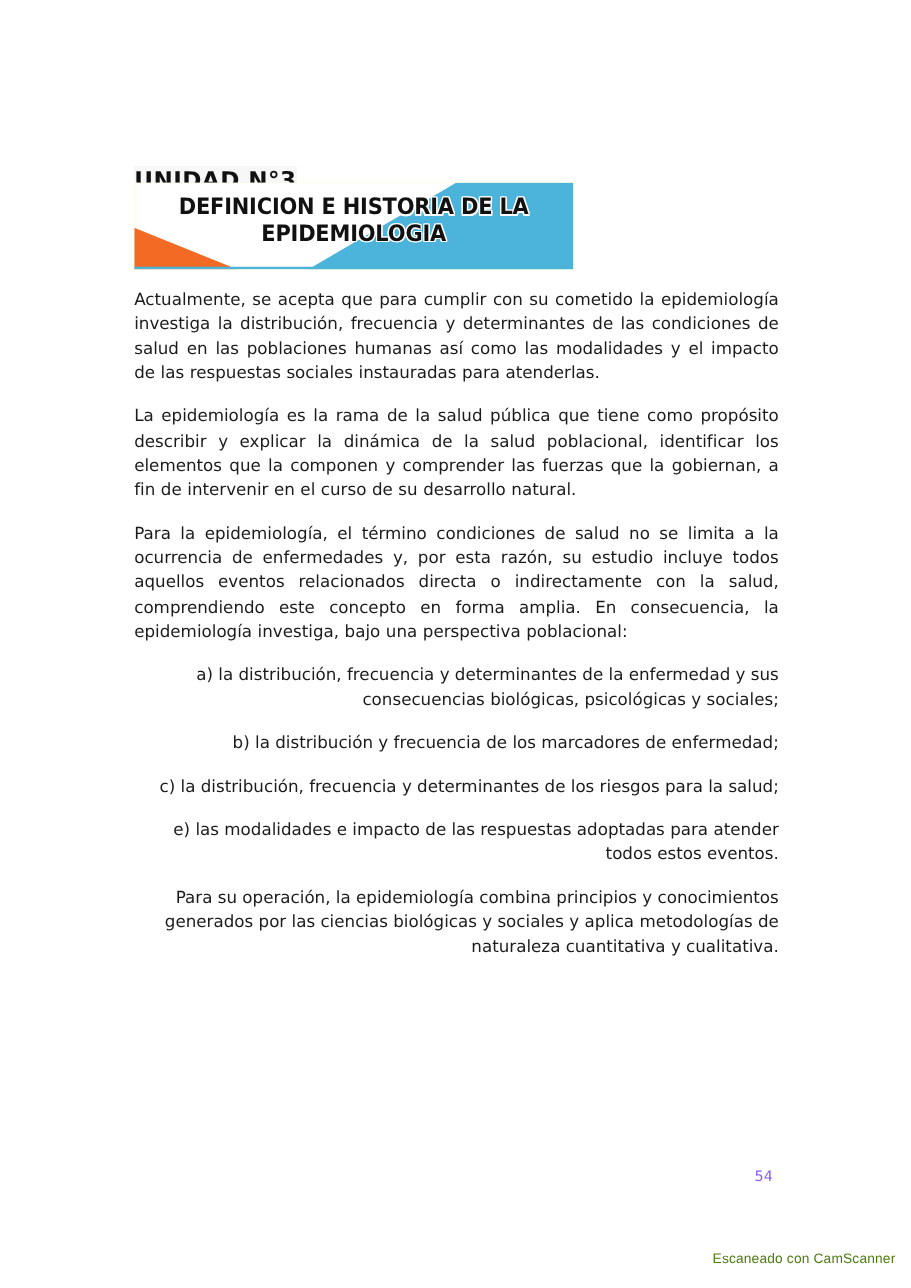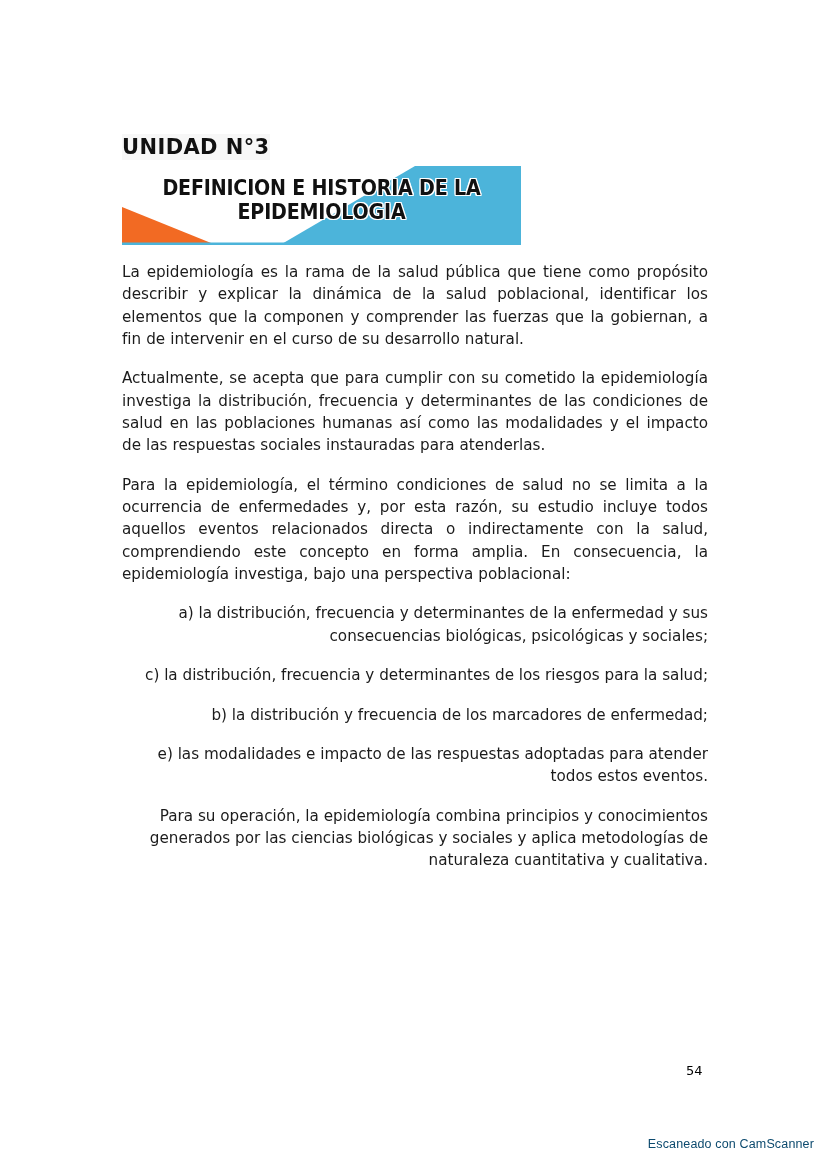--- a/index.html
+++ b/index.html
@@ -39,21 +39,21 @@
   }
   .running-head .rh-right {
     display: inline-block;
     margin-left: 38px;
   }
 
   
   .unit-title {
     position: absolute;
     left: 122px;
-    top: 120px;
+    top: 137px;
     font-size: 21px;
     font-weight: 700;
     letter-spacing: 0.4px;
     color: #111111;
     background: #f7f7f7;
     line-height: 1.25;
   }
 
   
   .banner {
@@ -122,31 +122,31 @@
     text-align: right;
   }
   .para:last-child { margin-bottom: 0; }
 
   
   .page-number {
     position: absolute;
     left: 686px;
     top: 1063px;
     font-size: 13px;
-    color: #000000;
+    color: #8b5cf6;
   }
 
   
   .scan-footer {
     position: absolute;
     right: 14px;
     top: 1137px;
     font-family: "Liberation Sans", "DejaVu Sans", sans-serif;
     font-size: 12.5px;
-    color: #0c4a6e;
+    color: #4d7c0f;
     letter-spacing: 0.15px;
     white-space: nowrap;
   }
 </style>
 </head>
 <body>
 
 <div class="page">
 
 
@@ -157,26 +157,26 @@
       <rect x="0" y="0" width="399" height="79" fill="#ffffff"></rect>
       <polygon points="293,0 399,0 399,79 158,79" fill="#4CB4DA"></polygon>
       <polygon points="0,41 94,79 0,79" fill="#F26A23"></polygon>
       <rect x="0" y="76.5" width="399" height="2.5" fill="#4CB4DA"></rect>
     </svg>
     <div class="banner-text"><span>DEFINICION E HISTORIA DE LA</span>
 <span>EPIDEMIOLOGIA</span></div>
   </div>
 
   <div class="body-copy">
+    <p class="para justified">Actualmente, se acepta que para cumplir con su cometido la epidemiología investiga la distribución, frecuencia y determinantes de las condiciones de salud en las poblaciones humanas así como las modalidades y el impacto de las respuestas sociales instauradas para atenderlas.</p>
     <p class="para justified">La epidemiología es la rama de la salud pública que tiene como propósito describir y explicar la dinámica de la salud poblacional, identificar los elementos que la componen y comprender las fuerzas que la gobiernan, a fin de intervenir en el curso de su desarrollo natural.</p>
-    <p class="para justified">Actualmente, se acepta que para cumplir con su cometido la epidemiología investiga la distribución, frecuencia y determinantes de las condiciones de salud en las poblaciones humanas así como las modalidades y el impacto de las respuestas sociales instauradas para atenderlas.</p>
     <p class="para justified">Para la epidemiología, el término condiciones de salud no se limita a la ocurrencia de enfermedades y, por esta razón, su estudio incluye todos aquellos eventos relacionados directa o indirectamente con la salud, comprendiendo este concepto en forma amplia. En consecuencia, la epidemiología investiga, bajo una perspectiva poblacional:</p>
     <p class="para flow">a) la distribución, frecuencia y determinantes de la enfermedad y sus consecuencias biológicas, psicológicas y sociales;</p>
+    <p class="para flow">b) la distribución y frecuencia de los marcadores de enfermedad;</p>
     <p class="para flow"> c) la distribución, frecuencia y determinantes de los riesgos para la salud;</p>
-    <p class="para flow">b) la distribución y frecuencia de los marcadores de enfermedad;</p>
     <p class="para flow">e) las modalidades e impacto de las respuestas adoptadas para atender todos estos eventos.</p>
     <p class="para flow">Para su operación, la epidemiología combina principios y conocimientos generados por las ciencias biológicas y sociales y aplica metodologías de naturaleza cuantitativa y cualitativa.</p>
   </div>
 
   <div class="page-number">54</div>
 
   <div class="scan-footer">Escaneado con CamScanner</div>
 
 </div>
 

